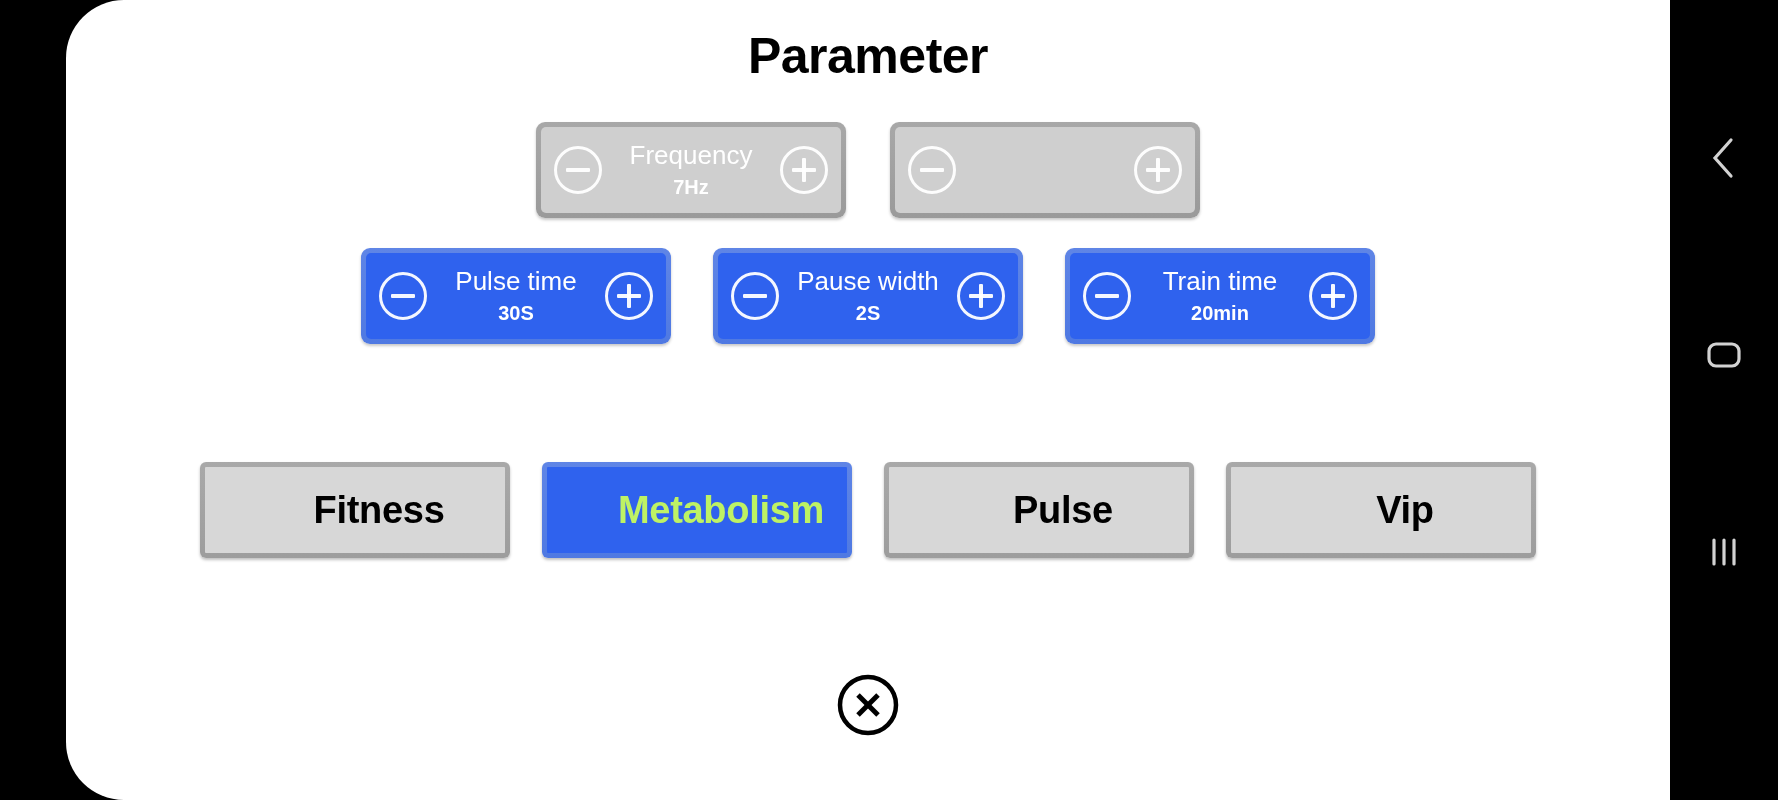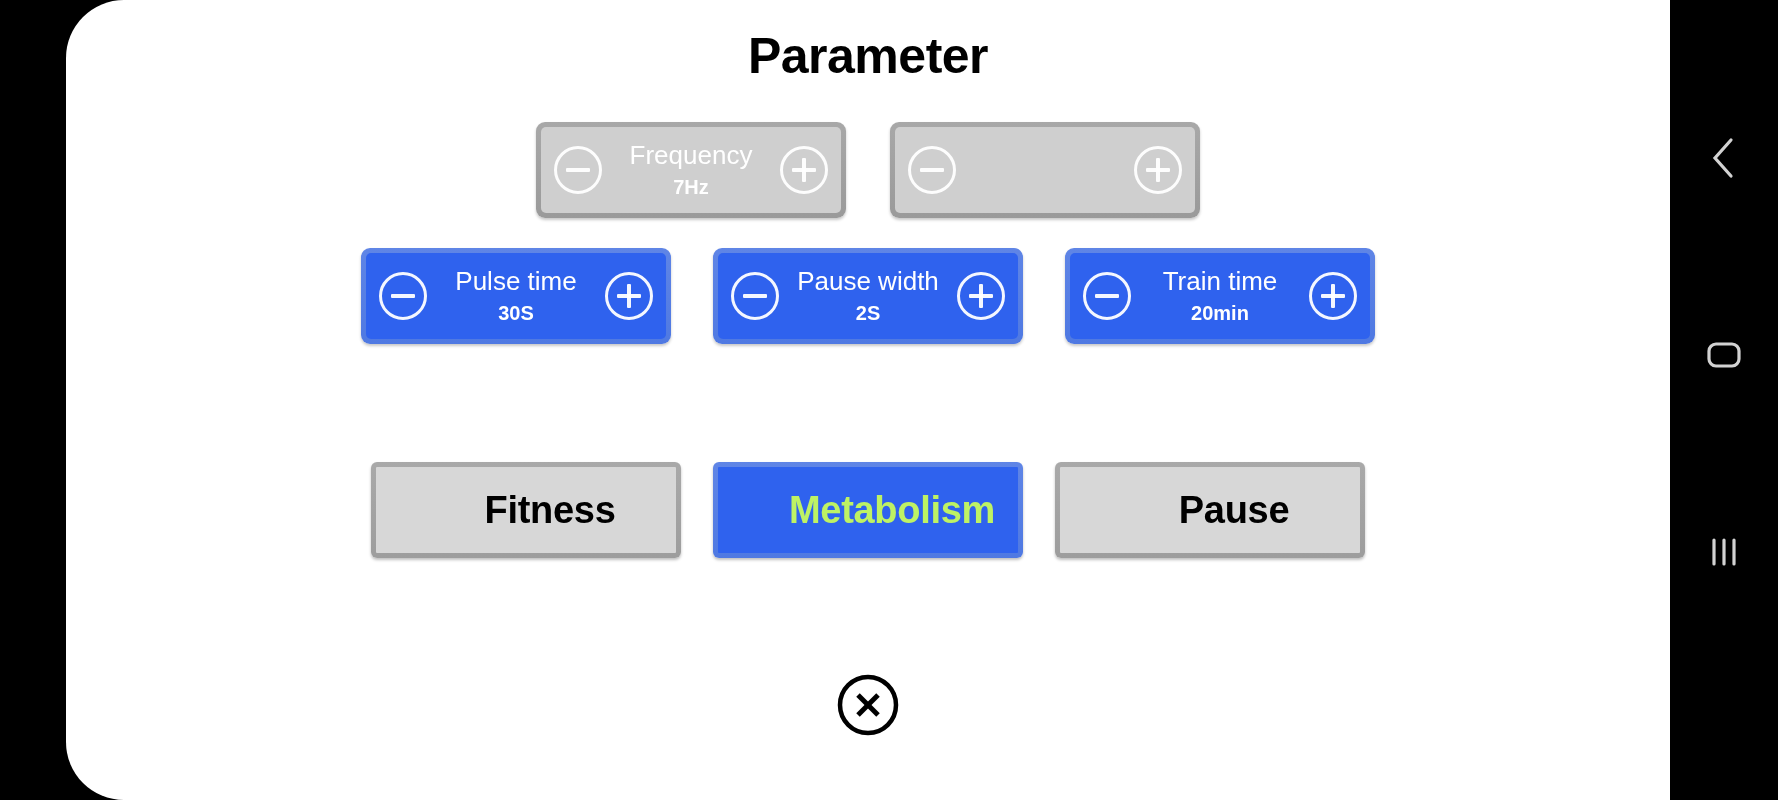--- a/index.html
+++ b/index.html
@@ -349,24 +349,29 @@
       </div>
 
       <div class="mode-btn blue">
         <div class="mode-inner">
           <span class="mode-label">Metabolism</span>
         </div>
       </div>
 
       <div class="mode-btn gray">
         <div class="mode-inner">
-          <span class="mode-label">Pause</span>
-        </div>
-      </div>
-
+          <span class="mode-label">Pulse</span>
+        </div>
+      </div>
+
+      <div class="mode-btn gray">
+        <div class="mode-inner">
+          <span class="mode-label">Vip</span>
+        </div>
+      </div>
 
     </div>
 
     <div class="close-wrap">
       <div class="close-btn">
         <svg viewBox="0 0 70 70">
           <circle cx="35" cy="35" r="28" fill="none" stroke="#000000" stroke-width="4.5"></circle>
           <line x1="25" y1="25" x2="45" y2="45" stroke="#000000" stroke-width="5" stroke-linecap="butt"></line>
           <line x1="45" y1="25" x2="25" y2="45" stroke="#000000" stroke-width="5" stroke-linecap="butt"></line>
         </svg>

